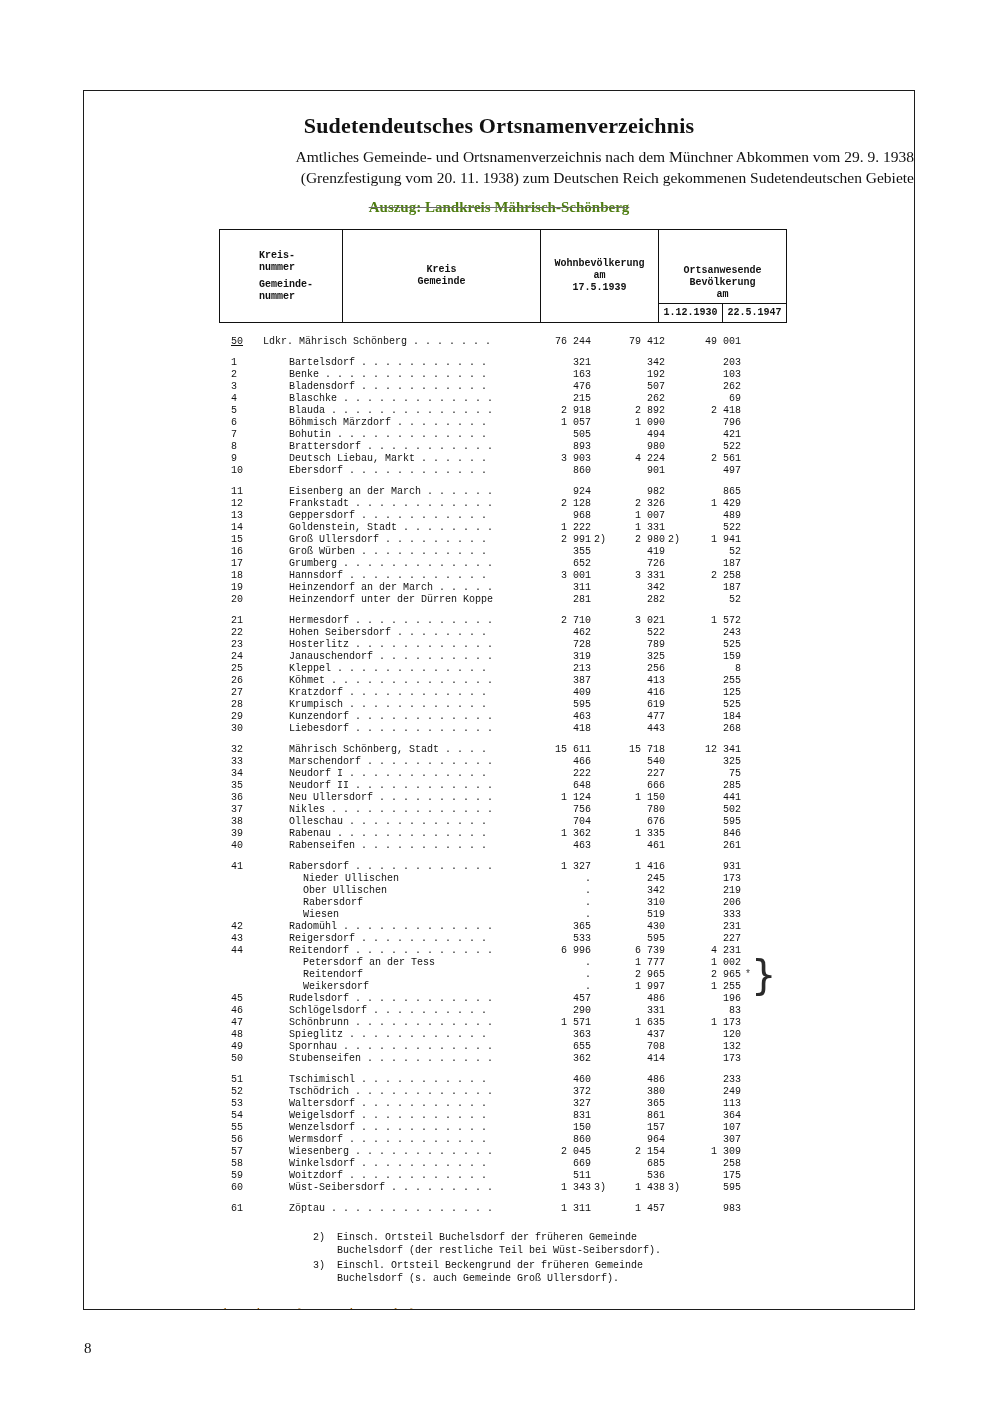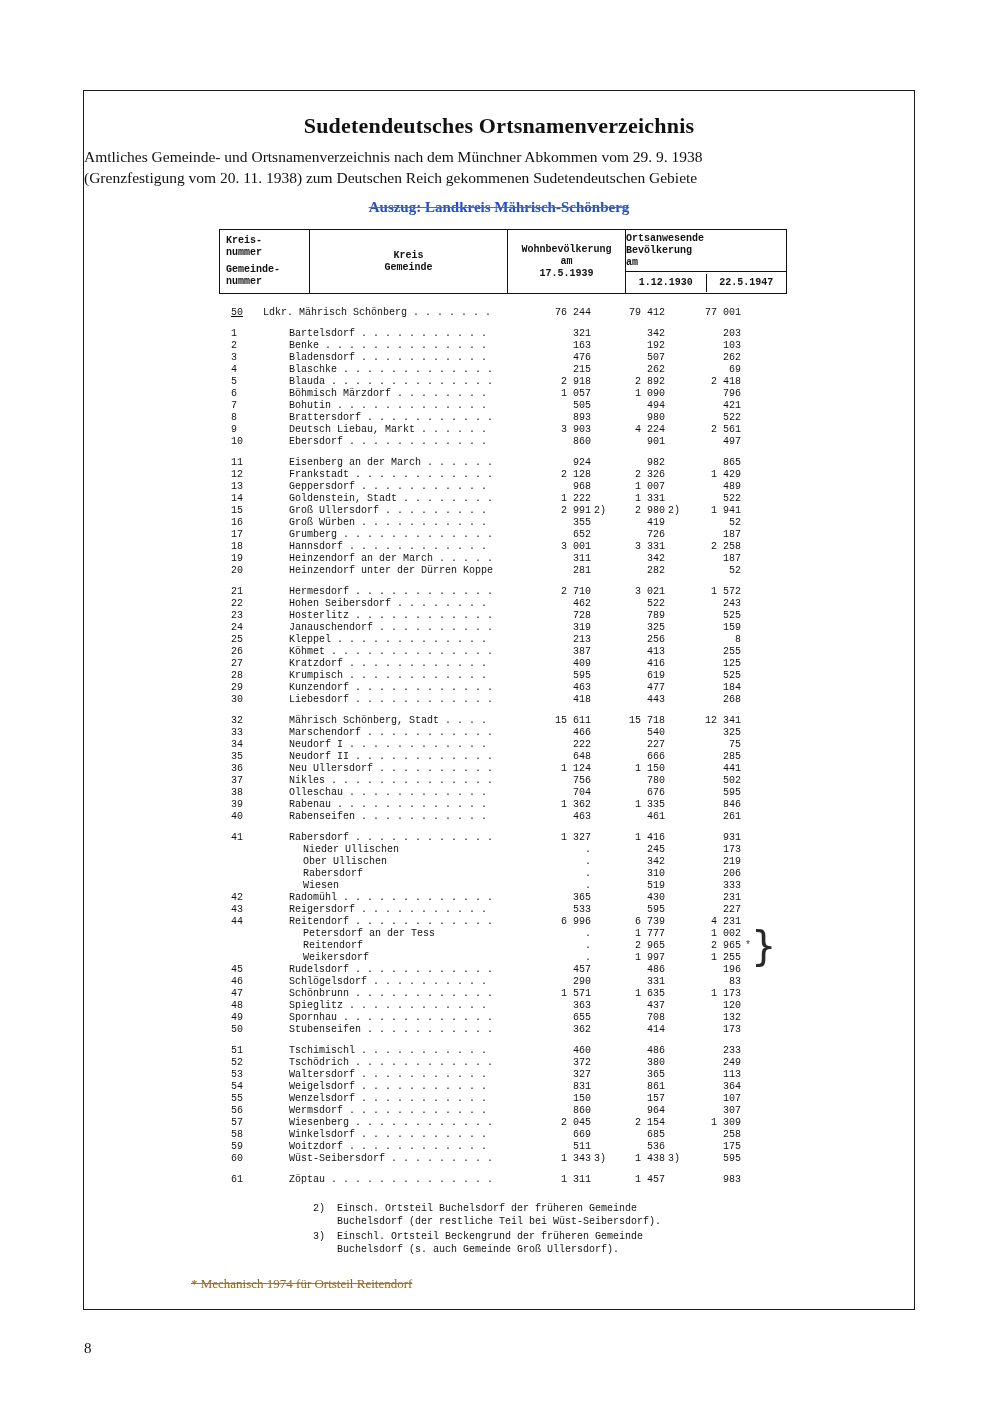--- a/index.html
+++ b/index.html
@@ -8,39 +8,39 @@
     font-family:"Liberation Serif", serif;color:#111;
   }
   .sheet{
     position:absolute;left:83px;top:90px;width:832px;height:1220px;
     border:1.5px solid #1c1c1c;background:#fff;box-sizing:border-box;overflow:hidden;
   }
   .title{
     text-align:center;font-weight:bold;font-size:22px;margin-top:22px;letter-spacing:.2px;
   }
   .subtitle{
-    text-align:left;font-size:15.5px;line-height:21px;margin-top:7px;
+    text-align:right;font-size:15.5px;line-height:21px;margin-top:7px;
   }
   .extract{
-    text-align:center;font-size:15px;margin-top:11px;color:#1d4ed8;font-weight:600;
+    text-align:center;font-size:15px;margin-top:11px;color:#4d7c0f;font-weight:600;
     text-decoration:line-through;text-decoration-color:#6a6a6a;
   }
   
   .header-box{
     margin:13px 0 0 135px;width:568px;border:1.6px solid #111;display:flex;
     font-family:"Liberation Mono", monospace;font-weight:bold;font-size:10px;line-height:12px;
     box-sizing:border-box;
   }
   .hc{box-sizing:border-box;}
-  .hc1{width:90px;border-right:1.6px solid #111;padding:5px 6px;display:flex;flex-direction:column;justify-content:center;}
+  .hc1{width:90px;border-right:1.6px solid #111;padding:5px 6px;display:flex;flex-direction:column;justify-content:center;margin-left:33px;}
   .hc1 .pgap{margin-bottom:5px;}
   .hc2{width:198px;border-right:1.6px solid #111;display:flex;flex-direction:column;justify-content:center;align-items:center;}
   .hc3{width:118px;border-right:1.6px solid #111;display:flex;flex-direction:column;justify-content:center;align-items:center;}
   .hc4{flex:1;display:flex;flex-direction:column;}
-  .hc4-top{padding:3px 0 2px 0;border-bottom:1.6px solid #111;}
+  .hc4-top{text-align:center;padding:3px 0 2px 0;border-bottom:1.6px solid #111;margin-top:32px;}
   .hc4-dates{display:flex;flex:1;align-items:center;}
   .hdate{flex:1;display:flex;align-items:center;justify-content:center;padding:3px 0;}
   .hdate:first-child{border-right:1.6px solid #111;}
   
   .tbody{
     margin:13px 0 0 135px;font-family:"Liberation Mono", monospace;
     font-size:10px;line-height:12px;
   }
   .row-group{margin-bottom:9px;}
   .trow{display:flex;}
@@ -119,21 +119,21 @@
 
   <div class="tbody">
       <div class="row-group">
         <div class="trow top">
           <span class="c-num u">50</span>
           <span class="c-name">Ldkr. Mährisch Schönberg . . . . . . .</span>
           <span class="c-v39">76 244</span>
           <span class="c-n39"></span>
           <span class="c-v30">79 412</span>
           <span class="c-n30"></span>
-          <span class="c-v47">77 001</span>
+          <span class="c-v47">49 001</span>
           <span class="c-n47"></span>
         </div>
       </div>
       <div class="row-group">
         <div class="trow">
           <span class="c-num">1</span>
           <span class="c-name">Bartelsdorf . . . . . . . . . . .</span>
           <span class="c-v39">321</span>
           <span class="c-n39"></span>
           <span class="c-v30">342</span>

